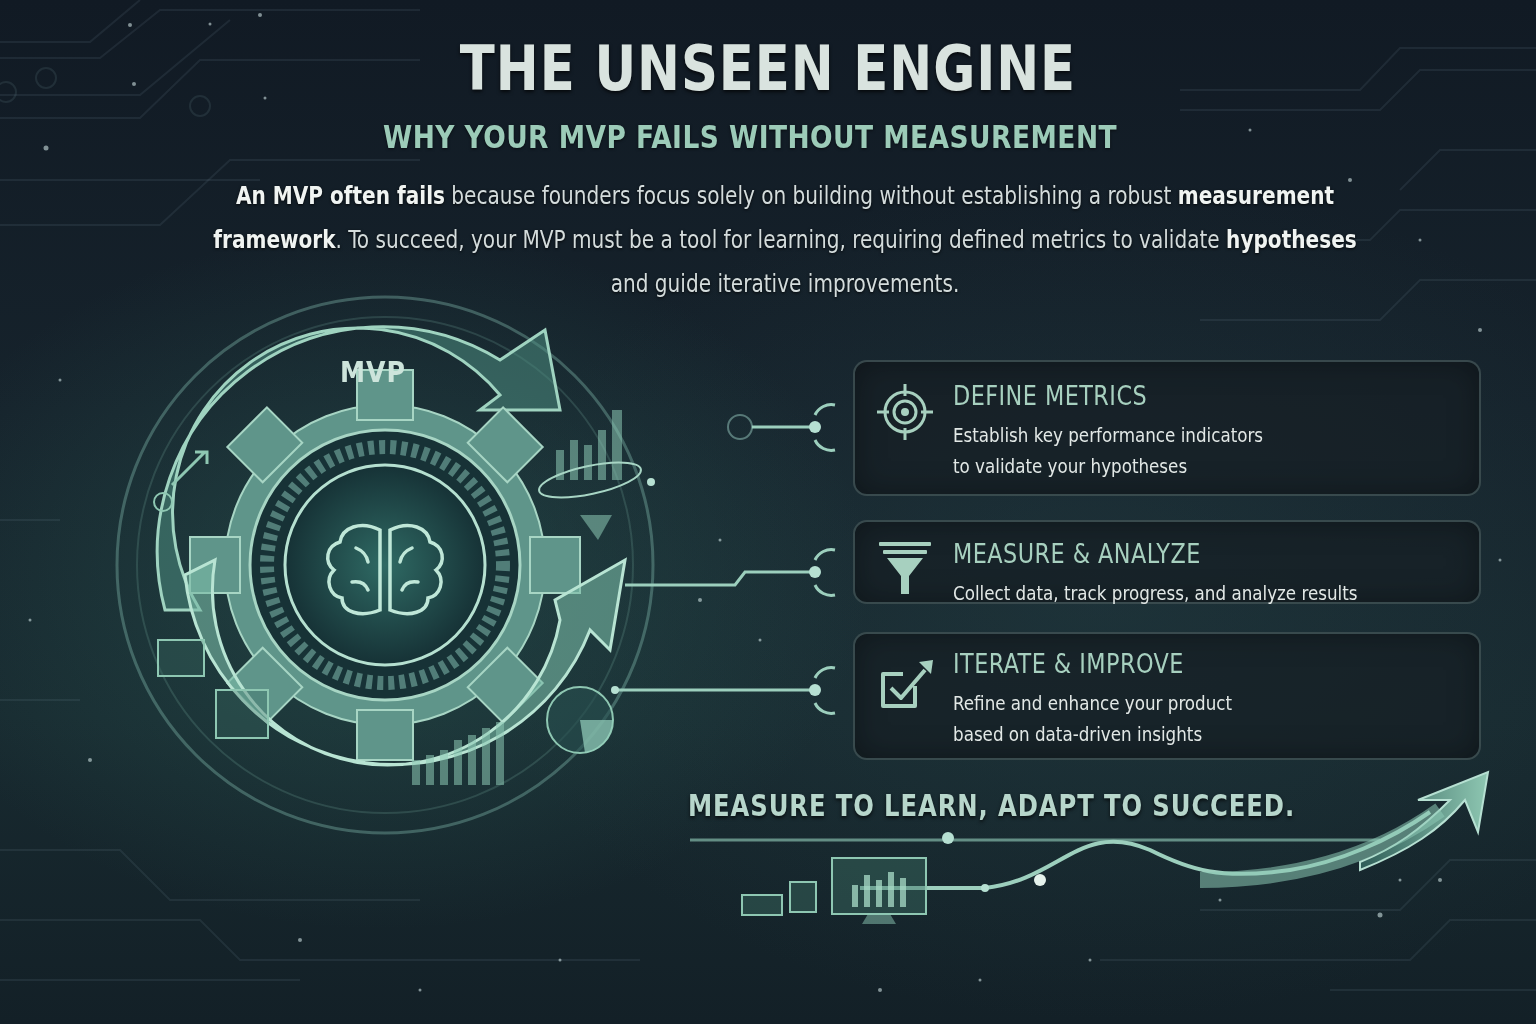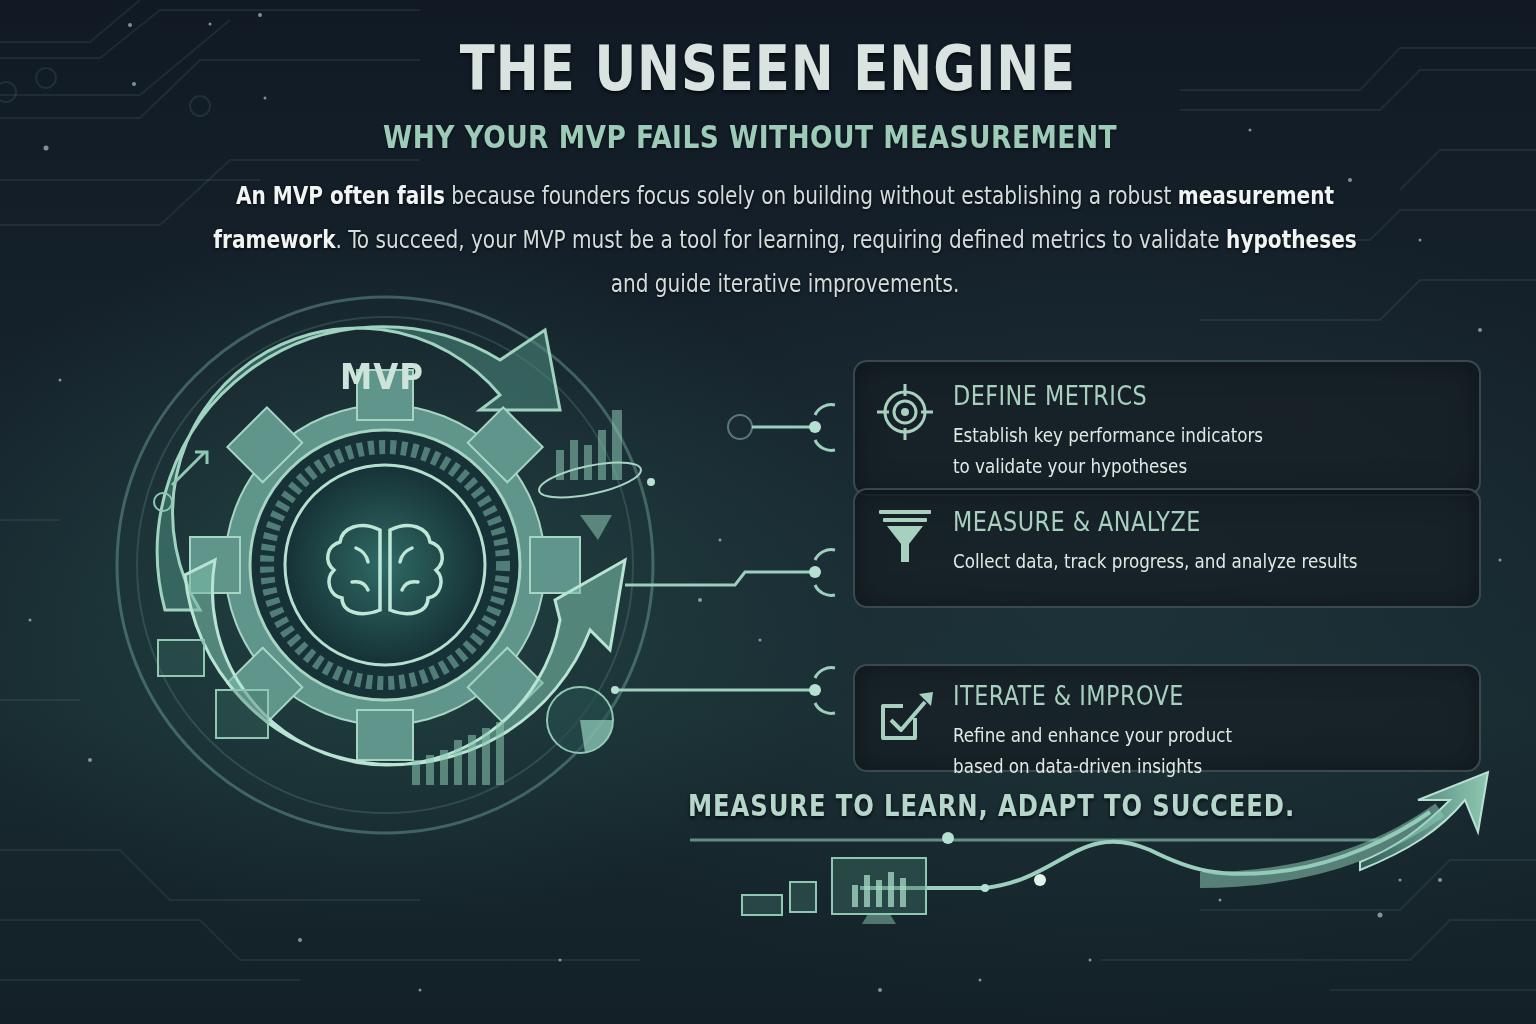--- a/index.html
+++ b/index.html
@@ -45,21 +45,21 @@
   .card .p{
     position:absolute;left:98px;font-size:20px;line-height:31px;color:#e2e8e6;
     transform-origin:left;transform:scaleX(.93);white-space:nowrap;
   }
   .tagline{
     position:absolute;left:688px;top:788px;font-size:30px;font-weight:bold;
     color:#b7d6cb;letter-spacing:1px;transform-origin:left;transform:scaleX(.9);
     text-shadow:0 2px 4px rgba(0,0,0,.7);white-space:nowrap;
   }
   .mvp-label{
-    position:absolute;left:340px;top:356px;font-size:36px;font-weight:bold;
+    position:absolute;left:340px;top:356px;font-size:28px;font-weight:bold;
     color:#cde4db;letter-spacing:1px;
   }
 </style>
 </head>
 <body>
 
 <svg class="bg-svg" viewBox="0 0 1536 1024">
   <g stroke="rgba(130,160,170,.12)" stroke-width="2" fill="none">
     <path d="M0 42 H90 L140 0"></path>
     <path d="M0 58 H100 L160 10 H420"></path>
@@ -242,33 +242,33 @@
         <circle cx="30" cy="30" r="11"></circle>
       <path d="M30 2 V14 M30 46 V58 M2 30 H14 M46 30 H58"></path>
     </g>
     <circle cx="30" cy="30" r="4" fill="#a7d0bf"></circle>
   </svg>
   <div class="h" style="top:18px">DEFINE METRICS</div>
   <div class="p" style="top:58px">Establish key performance indicators</div>
   <div class="p" style="top:89px">to validate your hypotheses</div>
 </div>
 
-<div class="card" style="top:488px;height:120px">
+<div class="card" style="top:520px;height:84px">
   <svg class="icon" style="top:16px" viewBox="0 0 60 60">
     <g fill="#a7d0bf">
       <rect x="4" y="4" width="52" height="4" rx="1"></rect>
       <rect x="8" y="12" width="44" height="4" rx="1"></rect>
       <path d="M12 20 H48 L34 38 V56 H26 V38 Z"></path>
     </g>
   </svg>
   <div class="h" style="top:16px">MEASURE &amp; ANALYZE</div>
   <div class="p" style="top:56px">Collect data, track progress, and analyze results</div>
 </div>
 
-<div class="card" style="top:664px;height:108px">
+<div class="card" style="top:632px;height:128px">
   <svg class="icon" style="top:22px" viewBox="0 0 60 60">
     <g fill="none" stroke="#a7d0bf" stroke-width="4" stroke-linejoin="round">
       <path d="M40 30 V50 H8 V18 H28"></path>
       <path d="M16 32 L26 42 L50 14"></path>
     </g>
     <path d="M44 6 L58 4 L56 18 Z" fill="#a7d0bf"></path>
   </svg>
   <div class="h" style="top:14px">ITERATE &amp; IMPROVE</div>
   <div class="p" style="top:54px">Refine and enhance your product</div>
   <div class="p" style="top:85px">based on data-driven insights</div>

